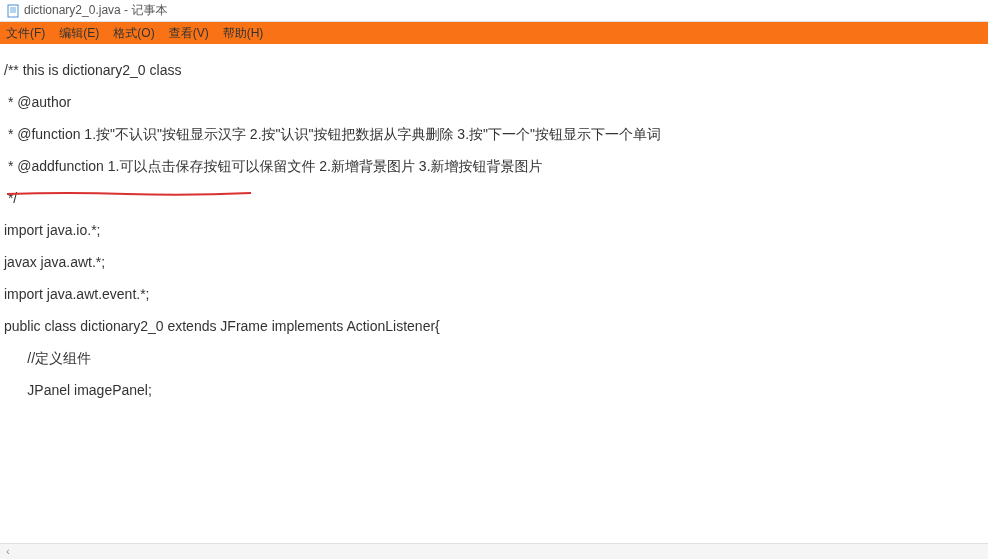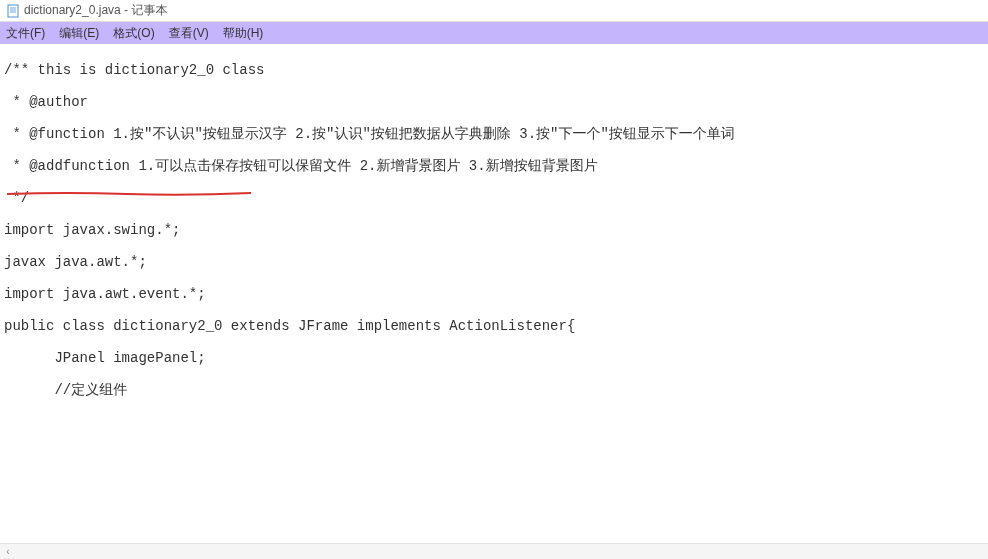--- a/index.html
+++ b/index.html
@@ -29,35 +29,35 @@
       margin-right: 4px;
       display: inline-flex;
       align-items: center;
       justify-content: center;
     }
     .titlebar-text {
       color: #555;
       font-size: 12px;
     }
     .menubar {
-      background: #c4b5fd;
+      background: #f97316;
       padding: 2px 6px;
       display: flex;
       gap: 14px;
       height: 22px;
       align-items: center;
     }
     .menu-item {
       font-size: 12px;
       color: #333;
       cursor: default;
     }
     .editor {
       padding: 2px 4px;
-      font-family: Liberation Mono, monospace;
+      font-family: Liberation Sans, sans-serif;
       font-size: 14px;
       line-height: 16px;
       color: #333;
       white-space: pre;
       position: relative;
       height: 498px;
       overflow: hidden;
     }
     .code-line {
       height: 16px;
@@ -117,26 +117,26 @@
   <span class="menu-item">查看(V)</span>
   <span class="menu-item">帮助(H)</span>
 </div>
 
 <div class="editor">
 <div class="code-line">/** this is dictionary2_0 class</div>
 <div class="code-line"> * @author</div>
 <div class="code-line"> * @function 1.按"不认识"按钮显示汉字 2.按"认识"按钮把数据从字典删除 3.按"下一个"按钮显示下一个单词</div>
 <div class="code-line"> * @addfunction 1.可以点击保存按钮可以保留文件 2.新增背景图片 3.新增按钮背景图片</div>
 <div class="code-line"> */</div>
-<div class="code-line">import javax.swing.*;</div>
+<div class="code-line">import java.io.*;</div>
 <div class="code-line">javax java.awt.*;</div>
 <div class="code-line">import java.awt.event.*;</div>
 <div class="code-line">public class dictionary2_0 extends JFrame implements ActionListener{</div>
+<div class="code-line">      //定义组件</div>
 <div class="code-line">      JPanel imagePanel;</div>
-<div class="code-line">      //定义组件</div>
 
 
 
 
 
 
 
 
 
 

